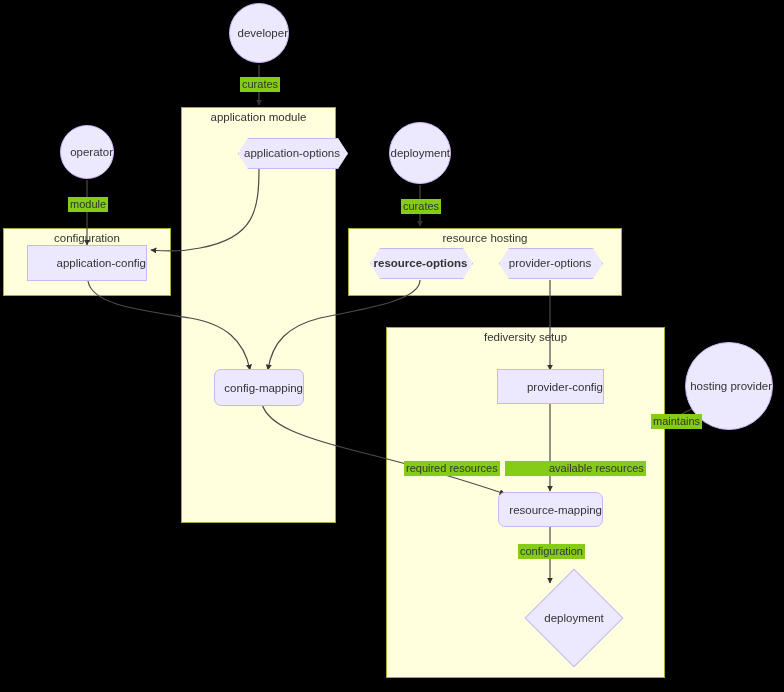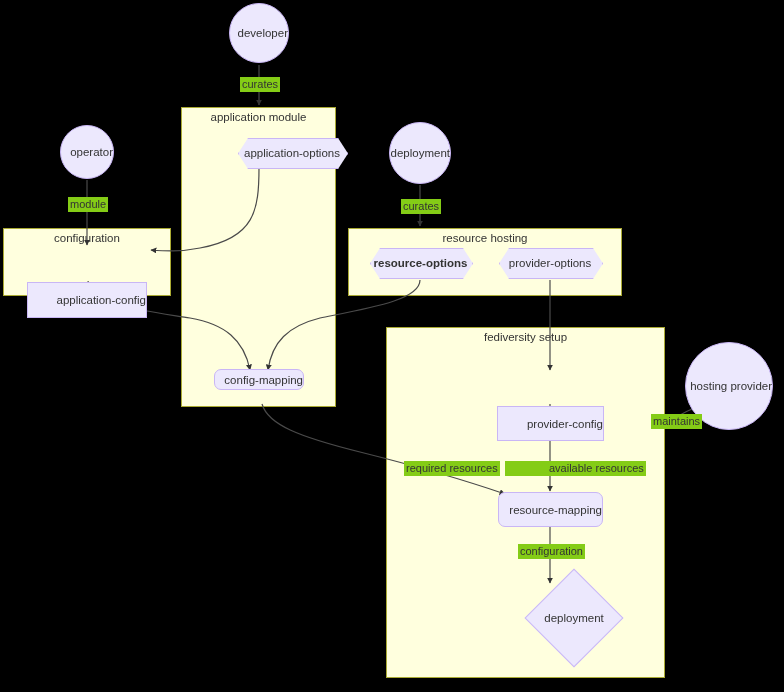--- a/index.html
+++ b/index.html
@@ -39,21 +39,20 @@
     white-space:nowrap;
   }
   .node-circle{
     border-radius:50%;
     background:#ECE8FD;
     border:1.4px solid #C9B6F5;
   }
   .node-rect{
     background:#ECE8FD;
     border:1px solid #C9B6F5;
-    margin-top:37px;
   }
   .node-rounded{
     background:#ECE8FD;
     border:1px solid #C9B6F5;
     border-radius:7px;
   }
   .node-hex{
     background:#ECE8FD;
     border:1px solid #C9B6F5;
     clip-path:polygon(10px 0,calc(100% - 10px) 0,100% 50%,calc(100% - 10px) 100%,10px 100%,0 50%);
@@ -90,21 +89,21 @@
     padding:1px 2px;
     white-space:nowrap;
     box-sizing:border-box;
   }
 </style>
 </head>
 <body>
 
 <div id="stage">
 
-  <div class="cluster" style="left:181px;top:107px;width:155px;height:300px;">
+  <div class="cluster" style="left:181px;top:107px;width:155px;height:416px;">
     <div class="cluster-label">application module</div>
   </div>
 
   <div class="cluster" style="left:3px;top:228px;width:168px;height:68px;">
     <div class="cluster-label">configuration</div>
   </div>
 
   <div class="cluster" style="left:348px;top:228px;width:274px;height:68px;">
     <div class="cluster-label">resource hosting</div>
   </div>
@@ -177,21 +176,21 @@
   </div>
 
   <div class="node node-rect" style="left:27px;top:245px;width:120px;height:36px;">
     <span>application-config</span>
   </div>
 
   <div class="node node-rect" style="left:497px;top:369px;width:107px;height:35px;">
     <span>provider-config</span>
   </div>
 
-  <div class="node node-rounded" style="left:214px;top:369px;width:90px;height:21px;">
+  <div class="node node-rounded" style="left:214px;top:369px;width:90px;height:37px;">
     <span>config-mapping</span>
   </div>
 
   <div class="node node-rounded" style="left:498px;top:492px;width:105px;height:35px;">
     <span>resource-mapping</span>
   </div>
 
   <div class="node-diamond-wrap" style="left:515px;top:583px;width:70px;height:70px;margin-left:24px;">
     <div class="node-diamond"></div>
     <div class="dtext">deployment</div>

